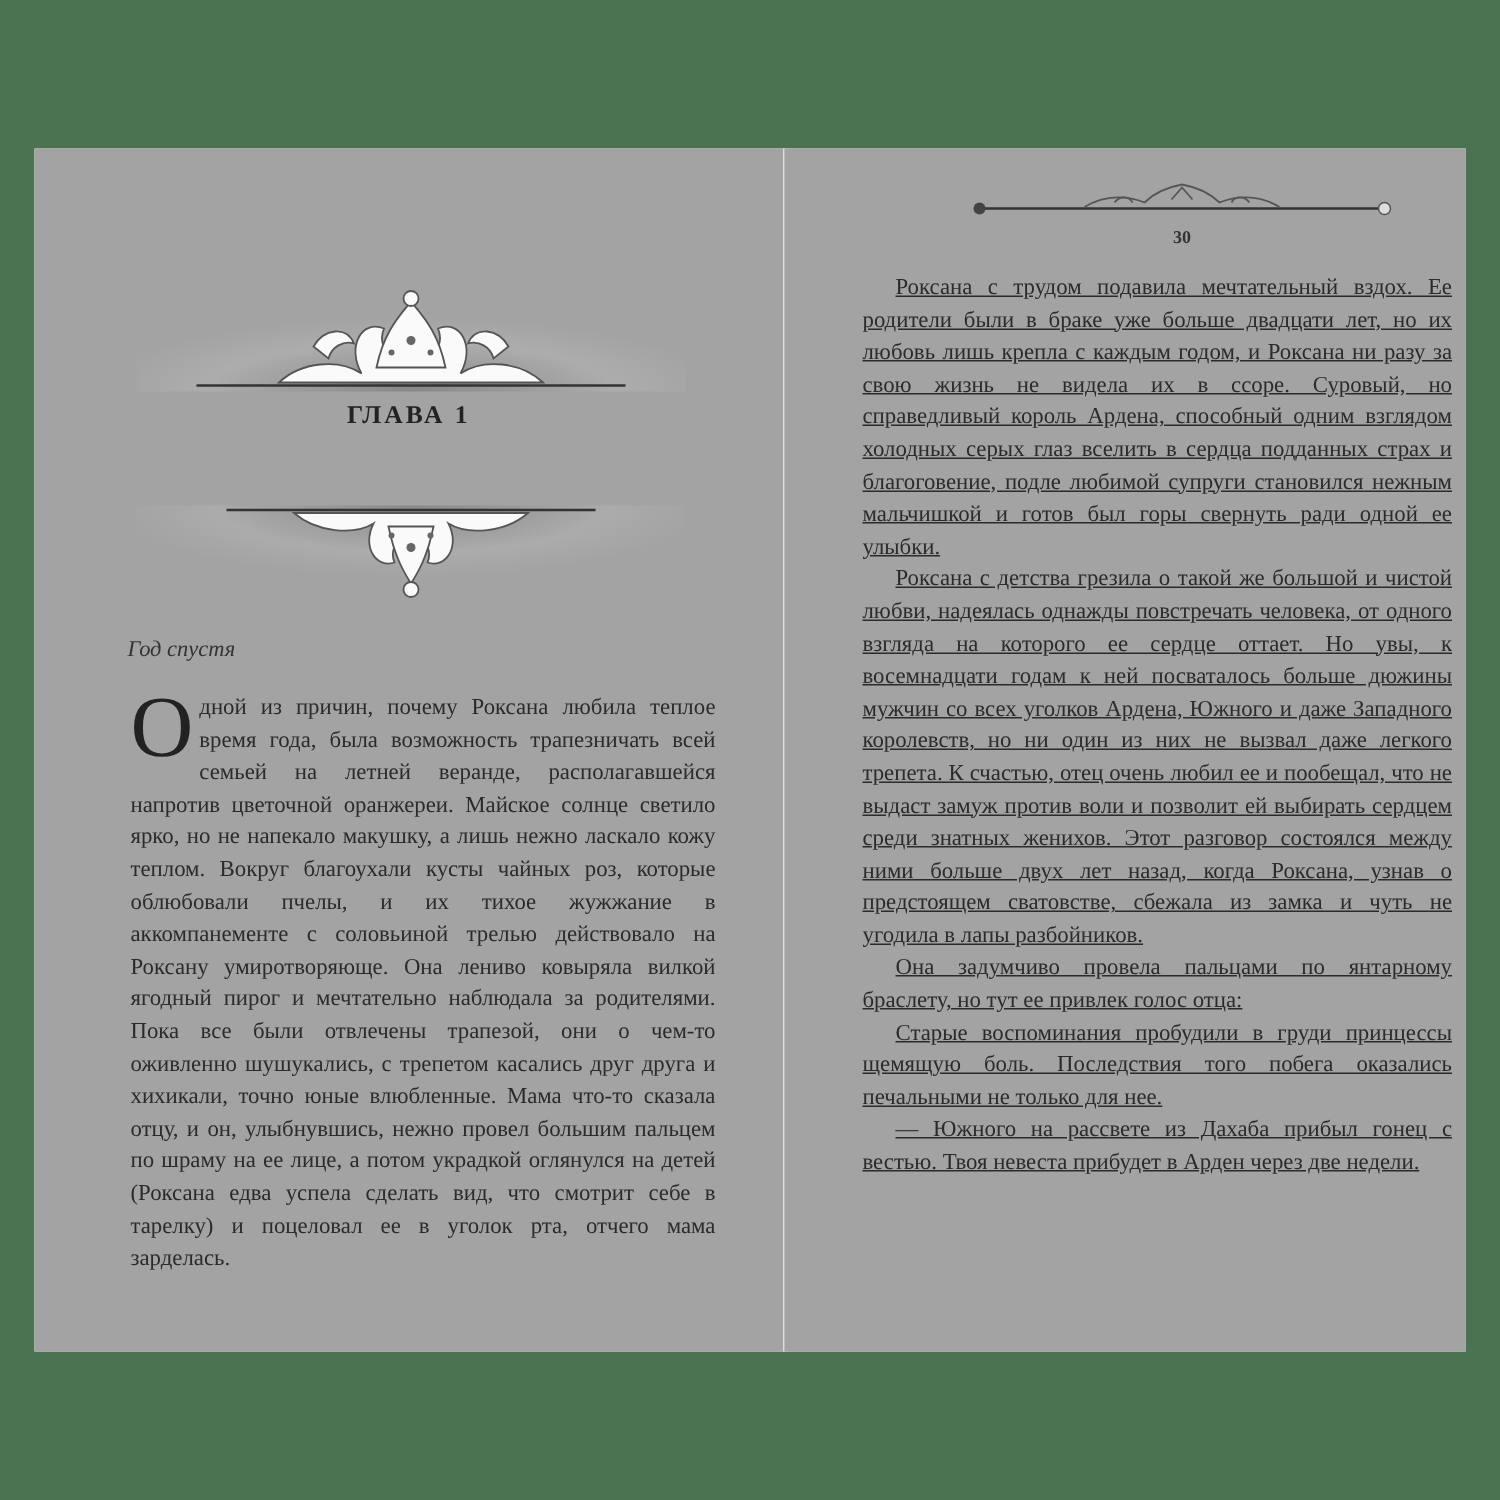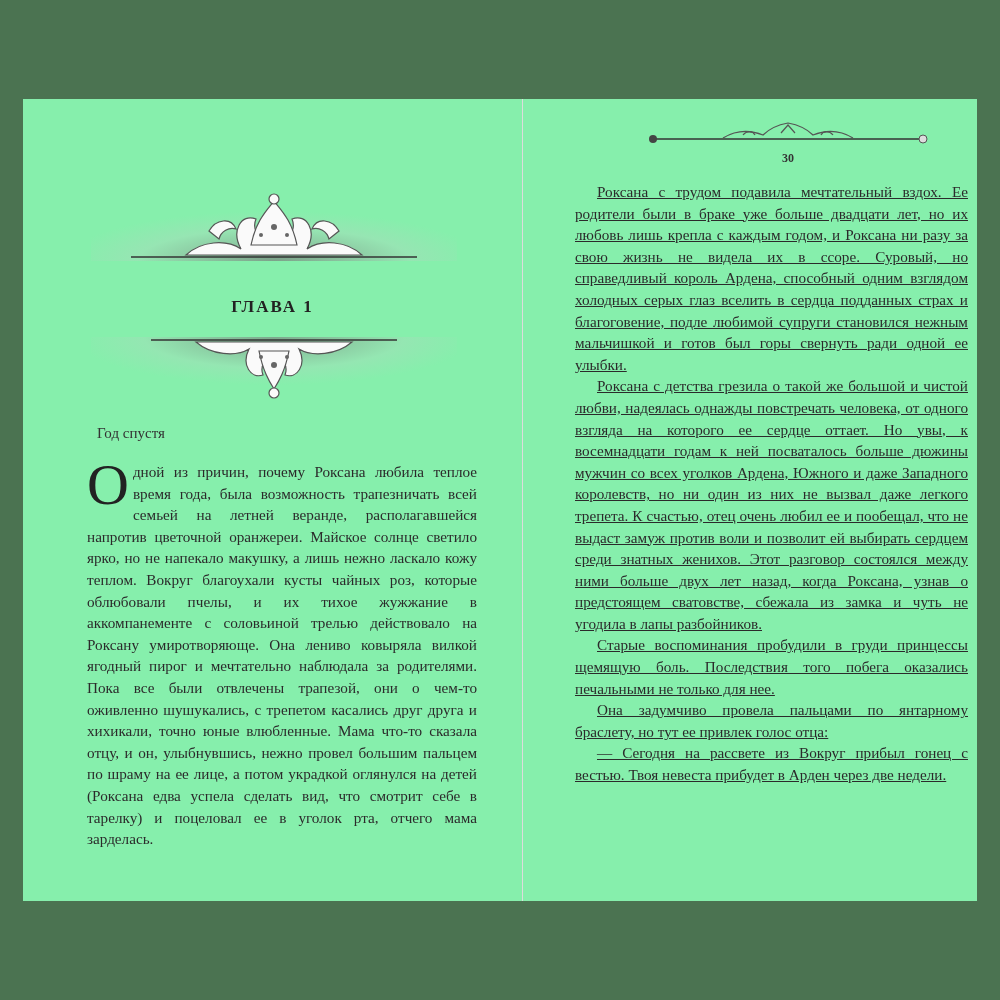--- a/index.html
+++ b/index.html
@@ -6,43 +6,43 @@
   body {
     width:1000px; height:1000px; overflow:hidden;
     background:#4b7351; position:relative;
     font-family:"Liberation Serif","DejaVu Serif",serif;
     color:#2a2a2a;
   }
   .spread {
     position:absolute; left:23px; top:99px; width:954px; height:802px;
     background:#fff;
   }
-  .page { position:absolute; top:0; height:802px; background:#86efac; }
+  .page { position:absolute; top:0; height:802px; background:#a3a3a3; }
   .page.left { left:0; width:499px; }
   .page.right { left:500px; width:454px; }
   .gutter {
     position:absolute; left:499px; top:0; width:3px; height:802px;
     background:linear-gradient(to right,#e6e6e6,#c9c9c9,#eeeeee);
   }
   
   .orn-top {
     position:absolute; left:68px; top:92px; width:366px; height:70px;
     background:radial-gradient(ellipse 210px 50px at 50% 100%, rgba(120,120,120,0.65), rgba(200,200,200,0.25) 65%, rgba(255,255,255,0) 100%);
   }
   .orn-bottom {
     position:absolute; left:68px; top:238px; width:366px; height:65px;
     background:radial-gradient(ellipse 200px 48px at 50% 0%, rgba(120,120,120,0.6), rgba(200,200,200,0.22) 65%, rgba(255,255,255,0) 100%);
   }
   .orn-svg { position:absolute; left:0; top:0; width:100%; height:100%; }
   .chapter-title {
-    position:absolute; left:0; width:499px; top:198px; text-align:center;
+    position:absolute; left:0; width:499px; top:168px; text-align:center;
     font-size:17px; font-weight:bold; letter-spacing:2px; color:#222;
   }
   .subtitle {
-    position:absolute; left:74px; top:326px; font-size:15px; color:#333;
+    position:absolute; left:62px; top:326px; font-style:italic; font-size:15px; color:#333;
   }
   .body-left {
     position:absolute; left:64px; top:362px; width:390px;
     font-size:15.2px; line-height:21.6px; text-align:justify; color:#2b2b2b;
   }
   .dropcap {
     float:left; font-size:58px; line-height:44px; margin:2px 4px 0 0; color:#222;
   }
   .header-right {
     position:absolute; left:120px; top:20px; width:290px; height:48px;
@@ -121,19 +121,19 @@
           <path d="M178 16 C180 12 186 11 190 16"></path>
           <path d="M138 14 L145 6 L152 14"></path>
         </g>
       </svg>
       <div class="page-number">30</div>
     </div>
 
     <div class="body-right">
       <p>Роксана с трудом подавила мечтательный вздох. Ее родители были в браке уже больше двадцати лет, но их любовь лишь крепла с каждым годом, и Роксана ни разу за свою жизнь не видела их в ссоре. Суровый, но справедливый король Ардена, способный одним взглядом холодных серых глаз вселить в сердца подданных страх и благоговение, подле любимой супруги становился нежным мальчишкой и готов был горы свернуть ради одной ее улыбки.</p>
       <p>Роксана с детства грезила о такой же большой и чистой любви, надеялась однажды повстречать человека, от одного взгляда на которого ее сердце оттает. Но увы, к восемнадцати годам к ней посваталось больше дюжины мужчин со всех уголков Ардена, Южного и даже Западного королевств, но ни один из них не вызвал даже легкого трепета. К счастью, отец очень любил ее и пообещал, что не выдаст замуж против воли и позволит ей выбирать сердцем среди знатных женихов. Этот разговор состоялся между ними больше двух лет назад, когда Роксана, узнав о предстоящем сватовстве, сбежала из замка и чуть не угодила в лапы разбойников.</p>
+      <p>Она задумчиво провела пальцами по янтарному браслету, но тут ее привлек голос отца:</p>
       <p>Старые воспоминания пробудили в груди принцессы щемящую боль. Последствия того побега оказались печальными не только для нее.</p>
-      <p>Она задумчиво провела пальцами по янтарному браслету, но тут ее привлек голос отца:</p>
-      <p>— Сегодня на рассвете из Вокруг прибыл гонец с вестью. Твоя невеста прибудет в Арден через две недели.</p>
+      <p>— Южного на рассвете из Дахаба прибыл гонец с вестью. Твоя невеста прибудет в Арден через две недели.</p>
     </div>
   </div>
 
 </div>
 
 </body></html>

